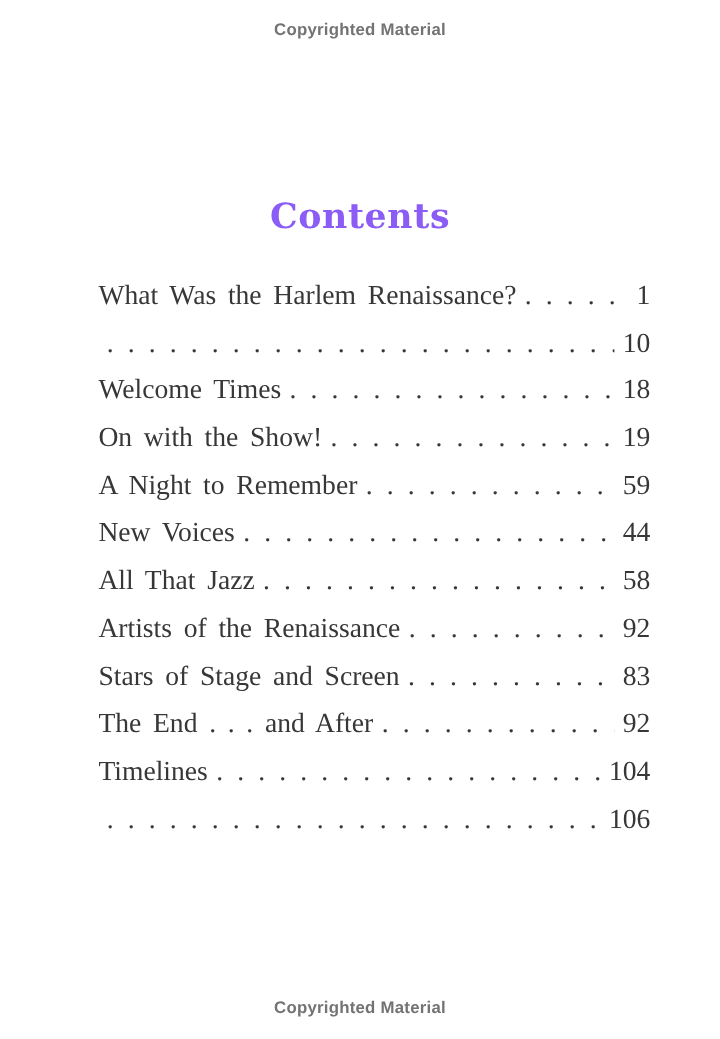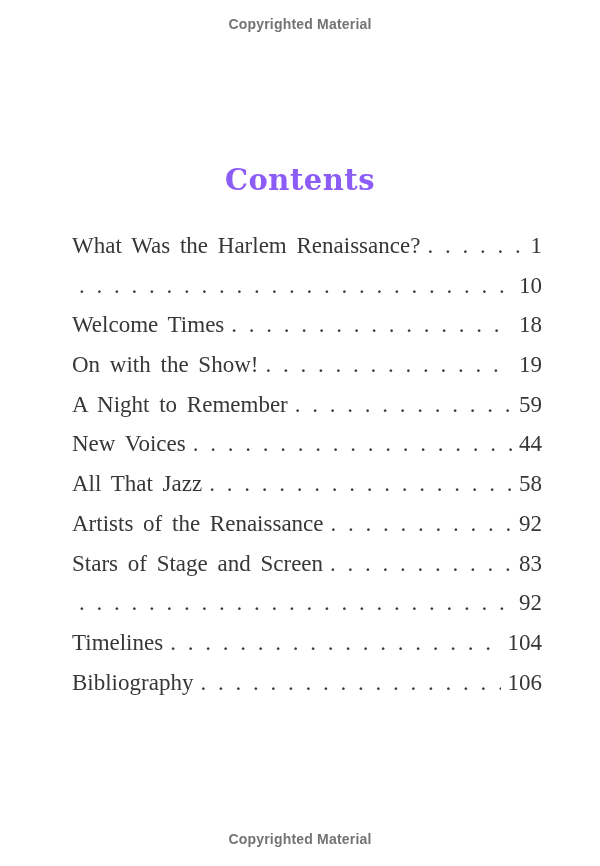--- a/index.html
+++ b/index.html
@@ -39,21 +39,21 @@
     font-family: "DejaVu Serif", serif;
     font-weight: bold;
     font-size: 29px;
     color: #8b5cf6;
     letter-spacing: 0.5px;
   }
 
   .toc {
     position: absolute;
     top: 233px;
-    left: 72px;
+    left: 82px;
     right: 58px;
   }
   .entry {
     display: flex;
     align-items: baseline;
     height: 39.7px;
     font-size: 23px;
     color: #373737;
     word-spacing: 4px;
     white-space: nowrap;
@@ -133,32 +133,32 @@
         <span class="num">92</span>
       </div>
 
       <div class="entry">
         <span class="label">Stars of Stage and Screen</span>
         <span class="dots">. . . . . . . . . . . . . . . . . . . . . . . . . . . . . . . . . . . . . . . . . . . . .</span>
         <span class="num">83</span>
       </div>
 
       <div class="entry">
+        <span class="label">The End . . . and After</span>
         <span class="dots">. . . . . . . . . . . . . . . . . . . . . . . . . . . . . . . . . . . . . . . . . . . . .</span>
         <span class="num">92</span>
       </div>
 
       <div class="entry">
         <span class="label">Timelines</span>
         <span class="dots">. . . . . . . . . . . . . . . . . . . . . . . . . . . . . . . . . . . . . . . . . . . . .</span>
         <span class="num">104</span>
       </div>
 
       <div class="entry">
-        <span class="label">Bibliography</span>
         <span class="dots">. . . . . . . . . . . . . . . . . . . . . . . . . . . . . . . . . . . . . . . . . . . . .</span>
         <span class="num">106</span>
       </div>
     </div>
 
   <div class="watermark bottom">Copyrighted Material</div>
 
 </div>
 
 </body></html>

